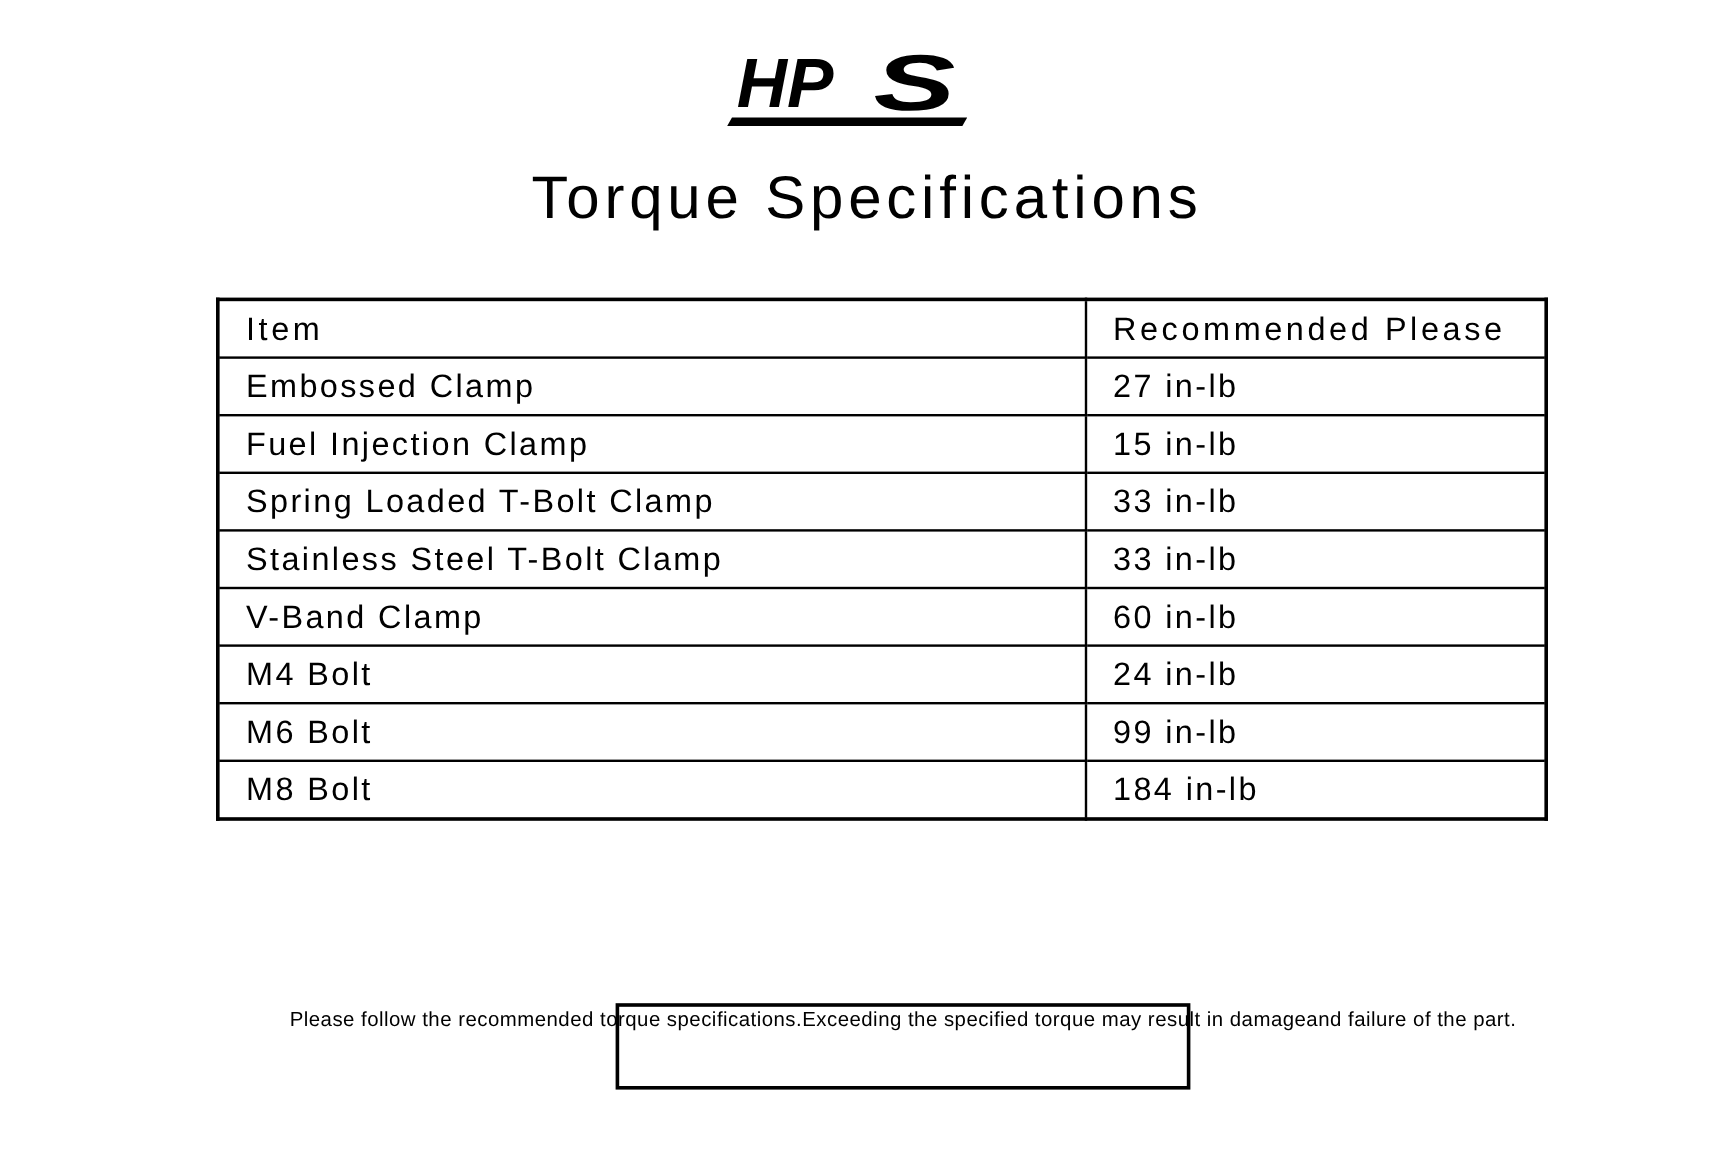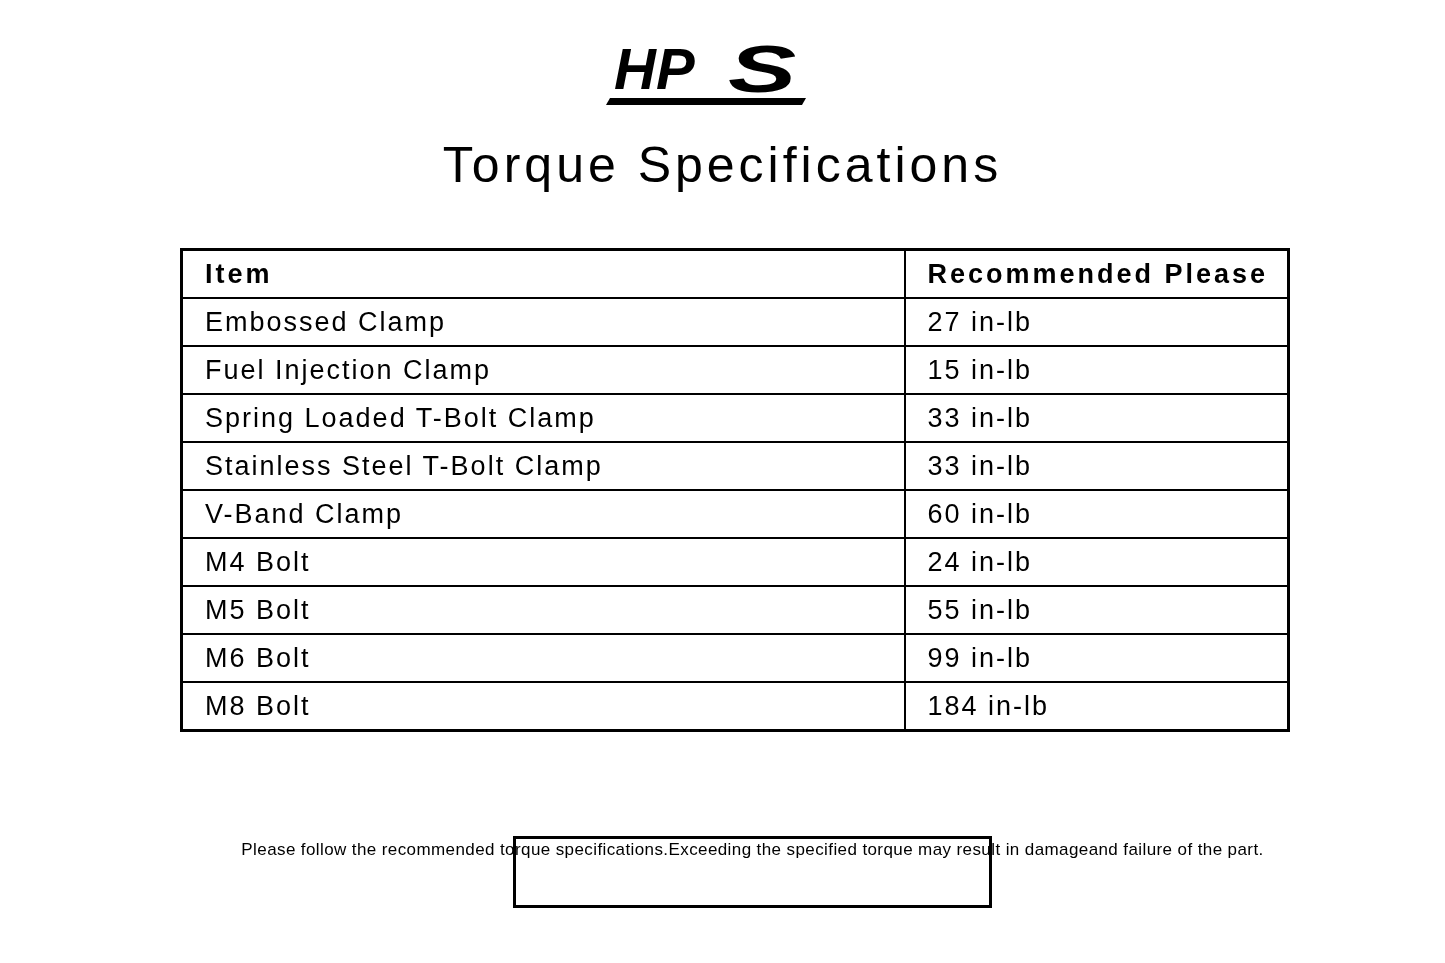--- a/index.html
+++ b/index.html
@@ -55,21 +55,21 @@
     height: 46px;
     padding: 0 8px 0 22px;
     font-size: 27px;
     letter-spacing: 2px;
     text-align: left;
     vertical-align: middle;
     white-space: nowrap;
     overflow: hidden;
   }
   table.spec-table th {
-    font-weight: bold;
+    font-weight: normal;
     letter-spacing: 3px;
   }
 
   .note-box {
     position: absolute;
     left: 513px;
     top: 836px;
     width: 479px;
     height: 72px;
     box-sizing: border-box;
@@ -130,24 +130,20 @@
     </tr>
     <tr>
       <td>V-Band Clamp</td>
       <td>60 in-lb</td>
     </tr>
     <tr>
       <td>M4 Bolt</td>
       <td>24 in-lb</td>
     </tr>
     <tr>
-      <td>M5 Bolt</td>
-      <td>55 in-lb</td>
-    </tr>
-    <tr>
       <td>M6 Bolt</td>
       <td>99 in-lb</td>
     </tr>
     <tr>
       <td>M8 Bolt</td>
       <td>184 in-lb</td>
     </tr>
   </tbody>
 </table>
 

